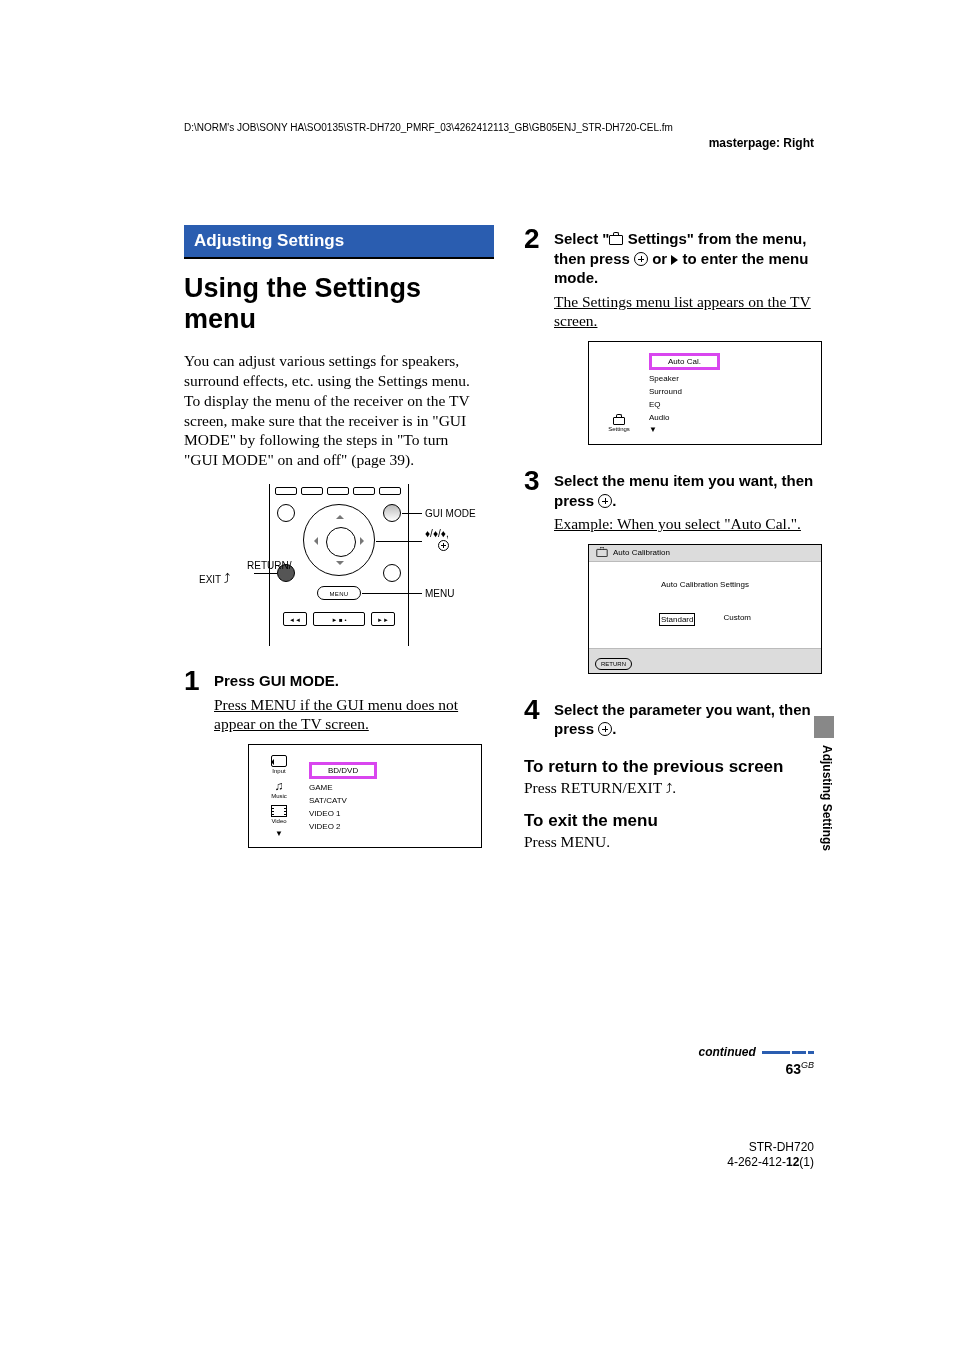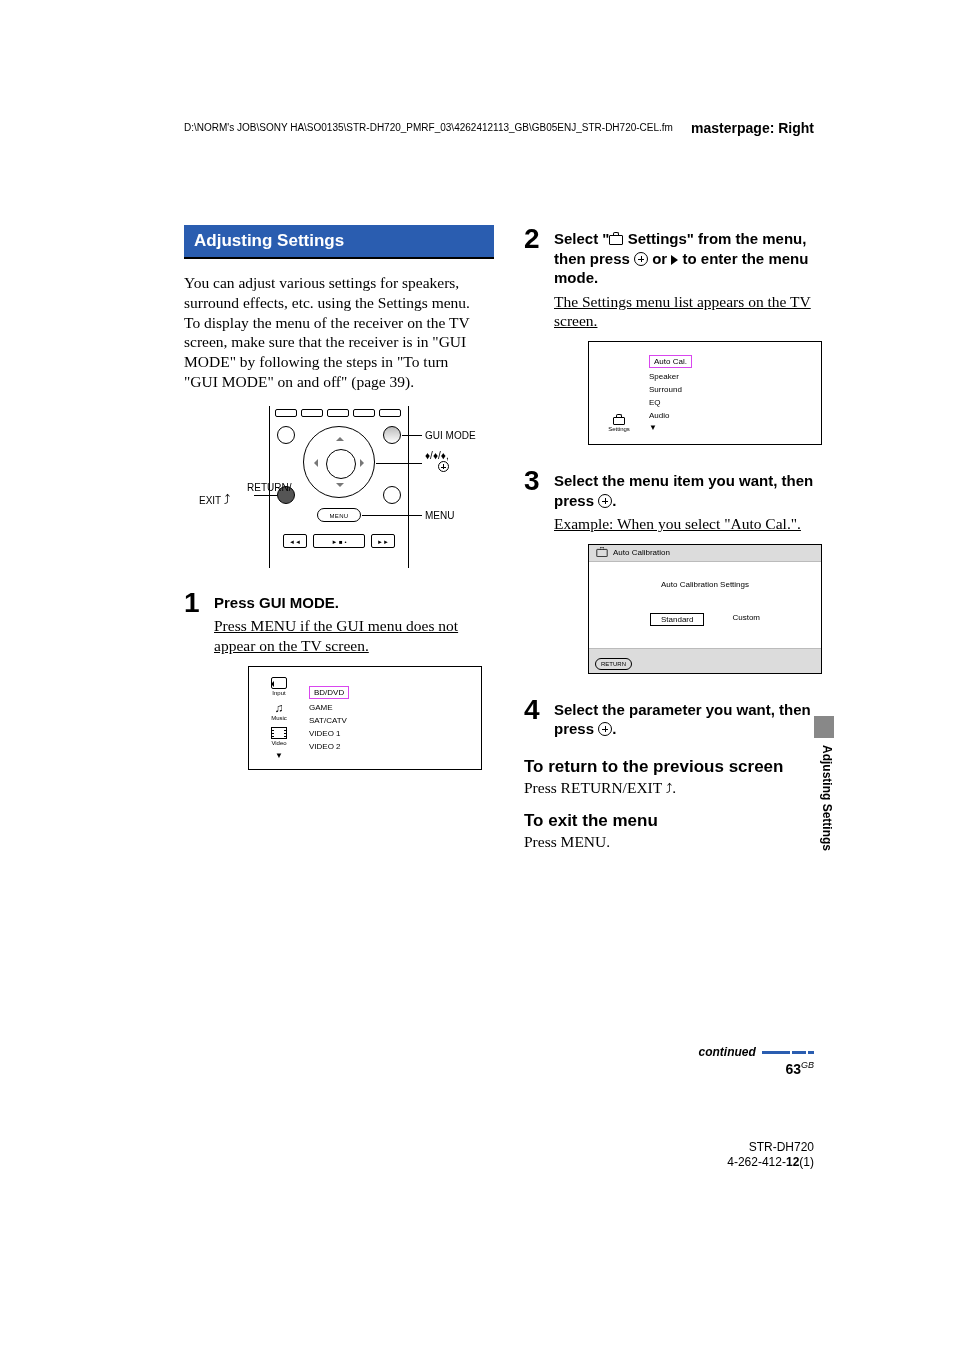--- a/index.html
+++ b/index.html
@@ -17,24 +17,24 @@
     position: absolute;
     top: 122px;
     left: 184px;
     right: 140px;
     font-family: Arial, Helvetica, sans-serif;
     font-size: 10px;
     line-height: 1.2;
   }
   .masterpage {
     position: absolute;
-    top: 120px;
+    top: 136px;
     right: 140px;
     font-family: Arial, Helvetica, sans-serif;
-    font-size: 14px;
+    font-size: 12px;
     font-weight: bold;
     margin-left: 28px;
   }
   .content {
     position: absolute;
     top: 225px;
     left: 184px;
     width: 650px;
     display: flex;
     gap: 30px;
@@ -317,22 +317,22 @@
   .screen-list {
     flex: 1;
     font-size: 8px;
     display: flex;
     flex-direction: column;
     gap: 4px;
     padding: 4px 2px;
     justify-content: center;
   }
   .screen-list .boxed {
-    border: 1px solid #d946ef;
-    padding: 1px 4px;
+    border: 3px solid #d946ef;
+    padding: 1px 16px;
     display: inline-block;
     width: fit-content;
   }
   
   .screen.cal .screen-inner {
     flex-direction: column;
     padding: 0;
     min-height: 128px;
   }
   .cal-top {
@@ -352,21 +352,21 @@
   }
   .cal-row {
     display:flex;
     justify-content: center;
     gap: 28px;
     margin-top: 24px;
     font-size: 8px;
   }
   .cal-row .sel {
     border: 1px solid #000;
-    padding: 1px 10px;
+    padding: 1px 1px;
   }
   .cal-footer {
     background: #dcdcdc;
     border-top: 1px solid #bbb;
     padding: 3px 6px;
   }
   .cal-return-pill {
     display:inline-block;
     border: 1px solid #000;
     border-radius: 7px;
@@ -441,20 +441,21 @@
 </head>
 <body>
 
 <div class="header-path">D:\NORM's JOB\SONY HA\SO0135\STR-DH720_PMRF_03\4262412113_GB\GB05ENJ_STR-DH720-CEL.fm</div>
 <div class="masterpage">masterpage: Right</div>
 
 <div class="content">
 
   <div class="col">
     <div class="section-banner">Adjusting Settings</div>
+    <h1 class="page-title">Using the Settings menu</h1>
     <p class="body-text">You can adjust various settings for speakers, surround effects, etc. using the Settings menu. To display the menu of the receiver on the TV screen, make sure that the receiver is in "GUI MODE" by following the steps in "To turn "GUI MODE" on and off" (page 39).</p>
 
     <div class="remote-wrap">
       <div class="remote-body"></div>
       <div class="top-key k1"></div>
         <div class="top-key k2"></div>
         <div class="top-key k3"></div>
         <div class="top-key k4"></div>
         <div class="top-key k5"></div>
       <div class="rnd tl"></div>

